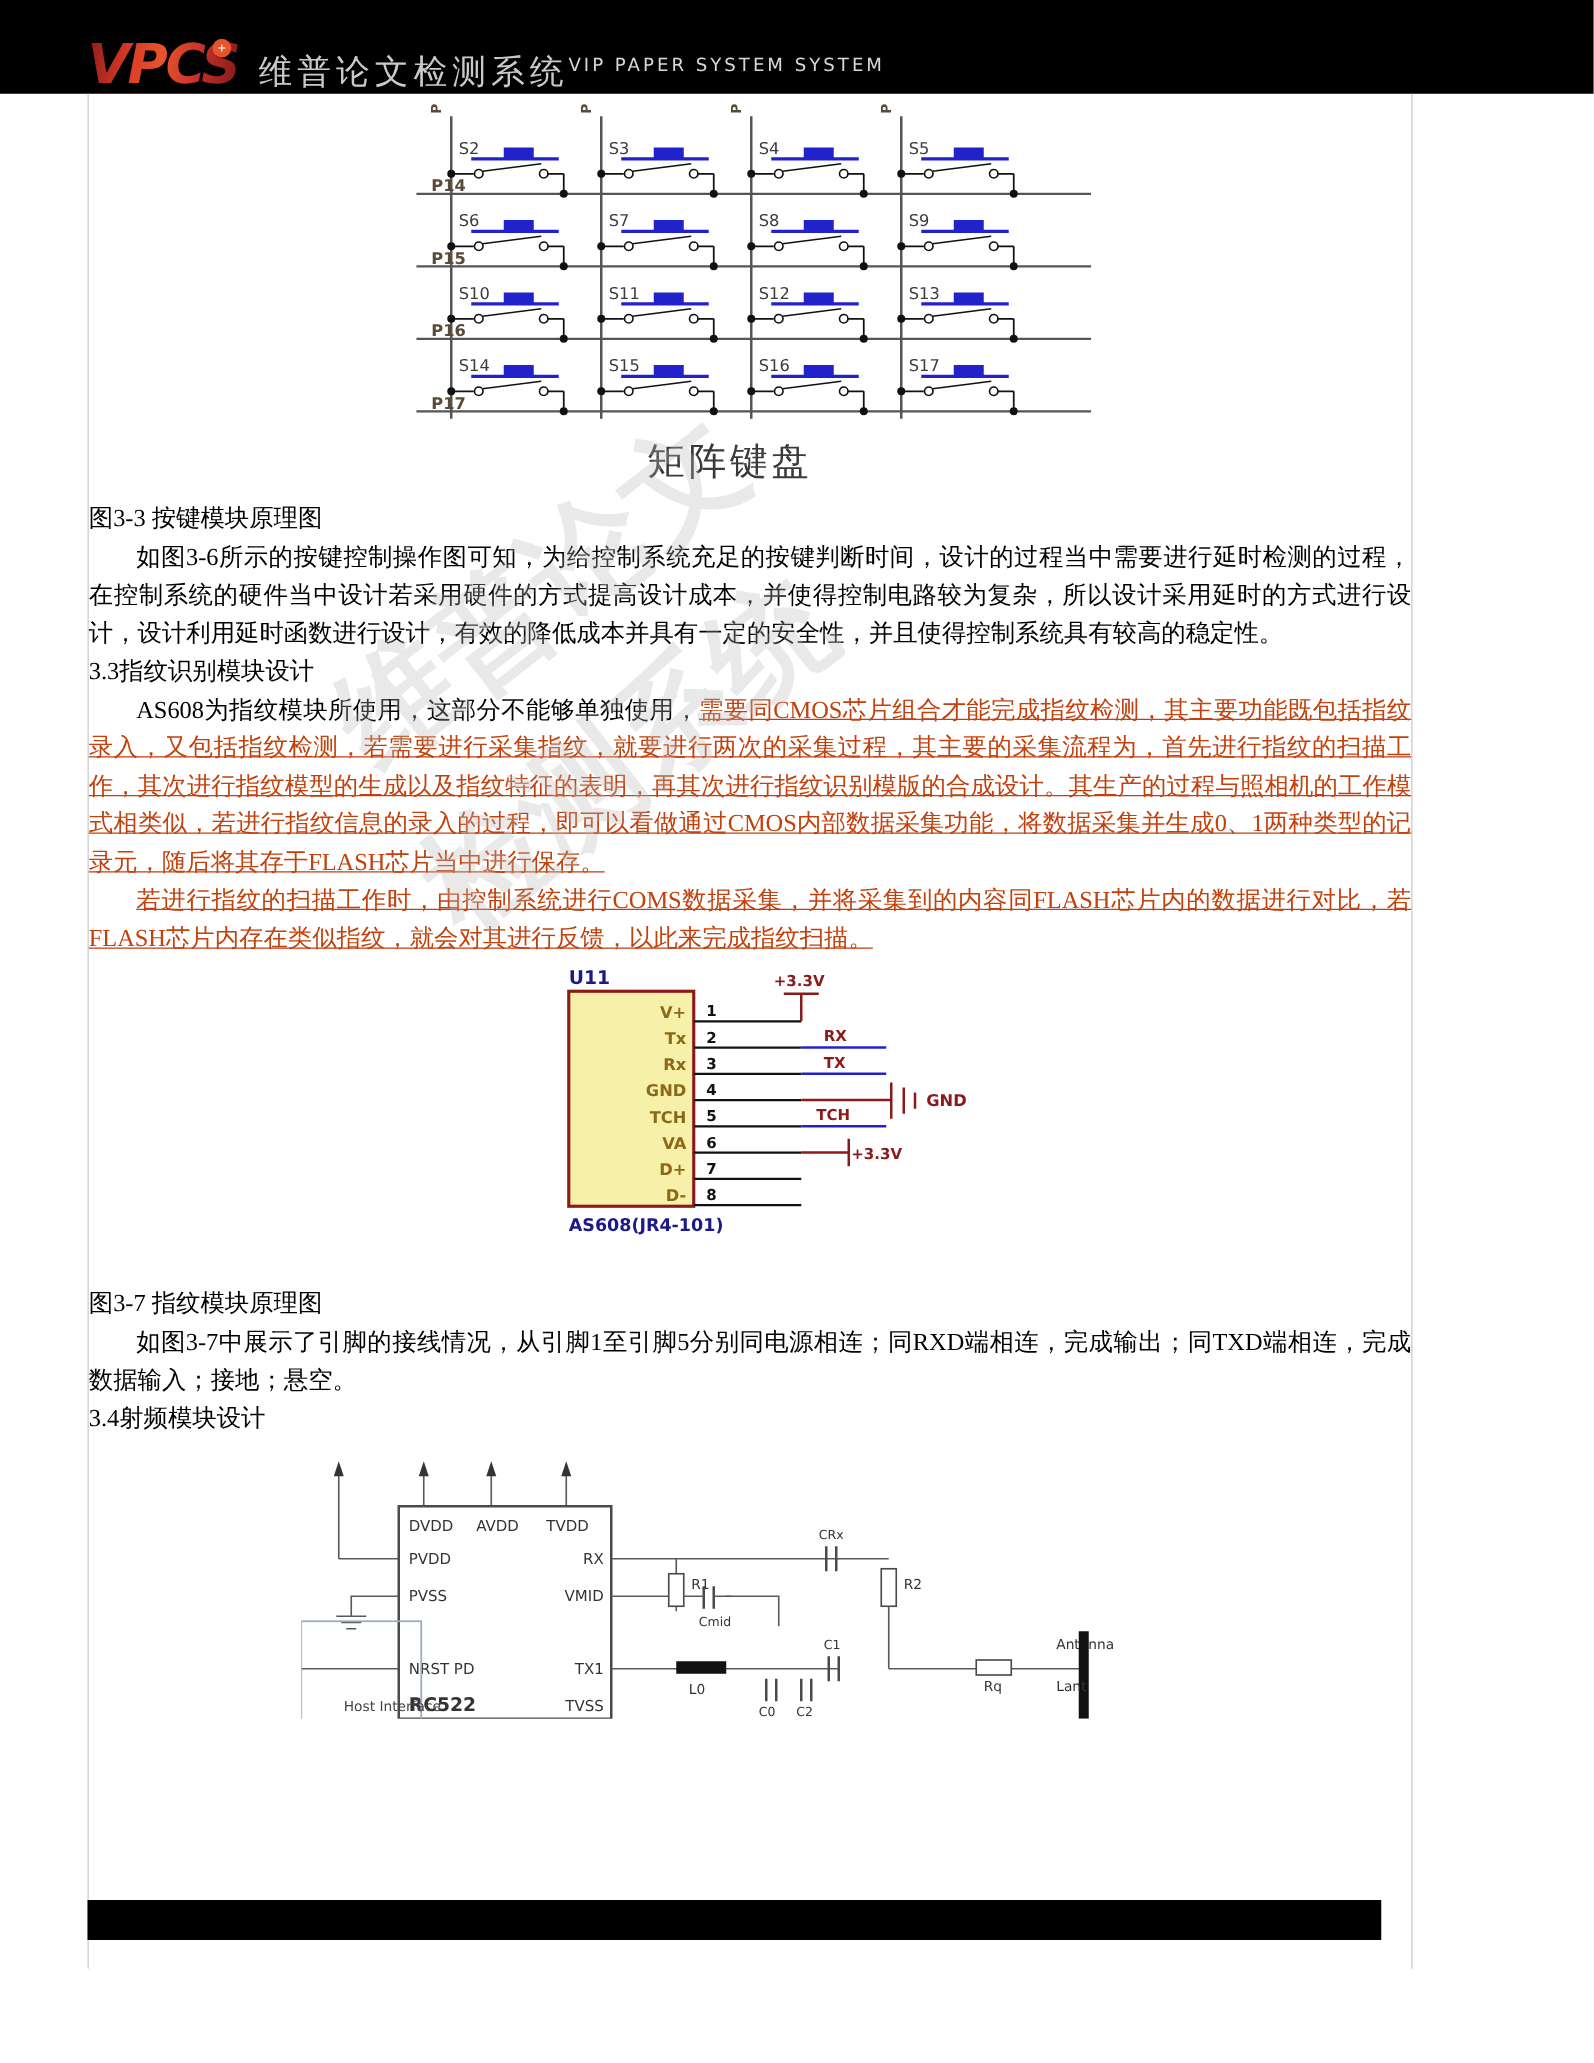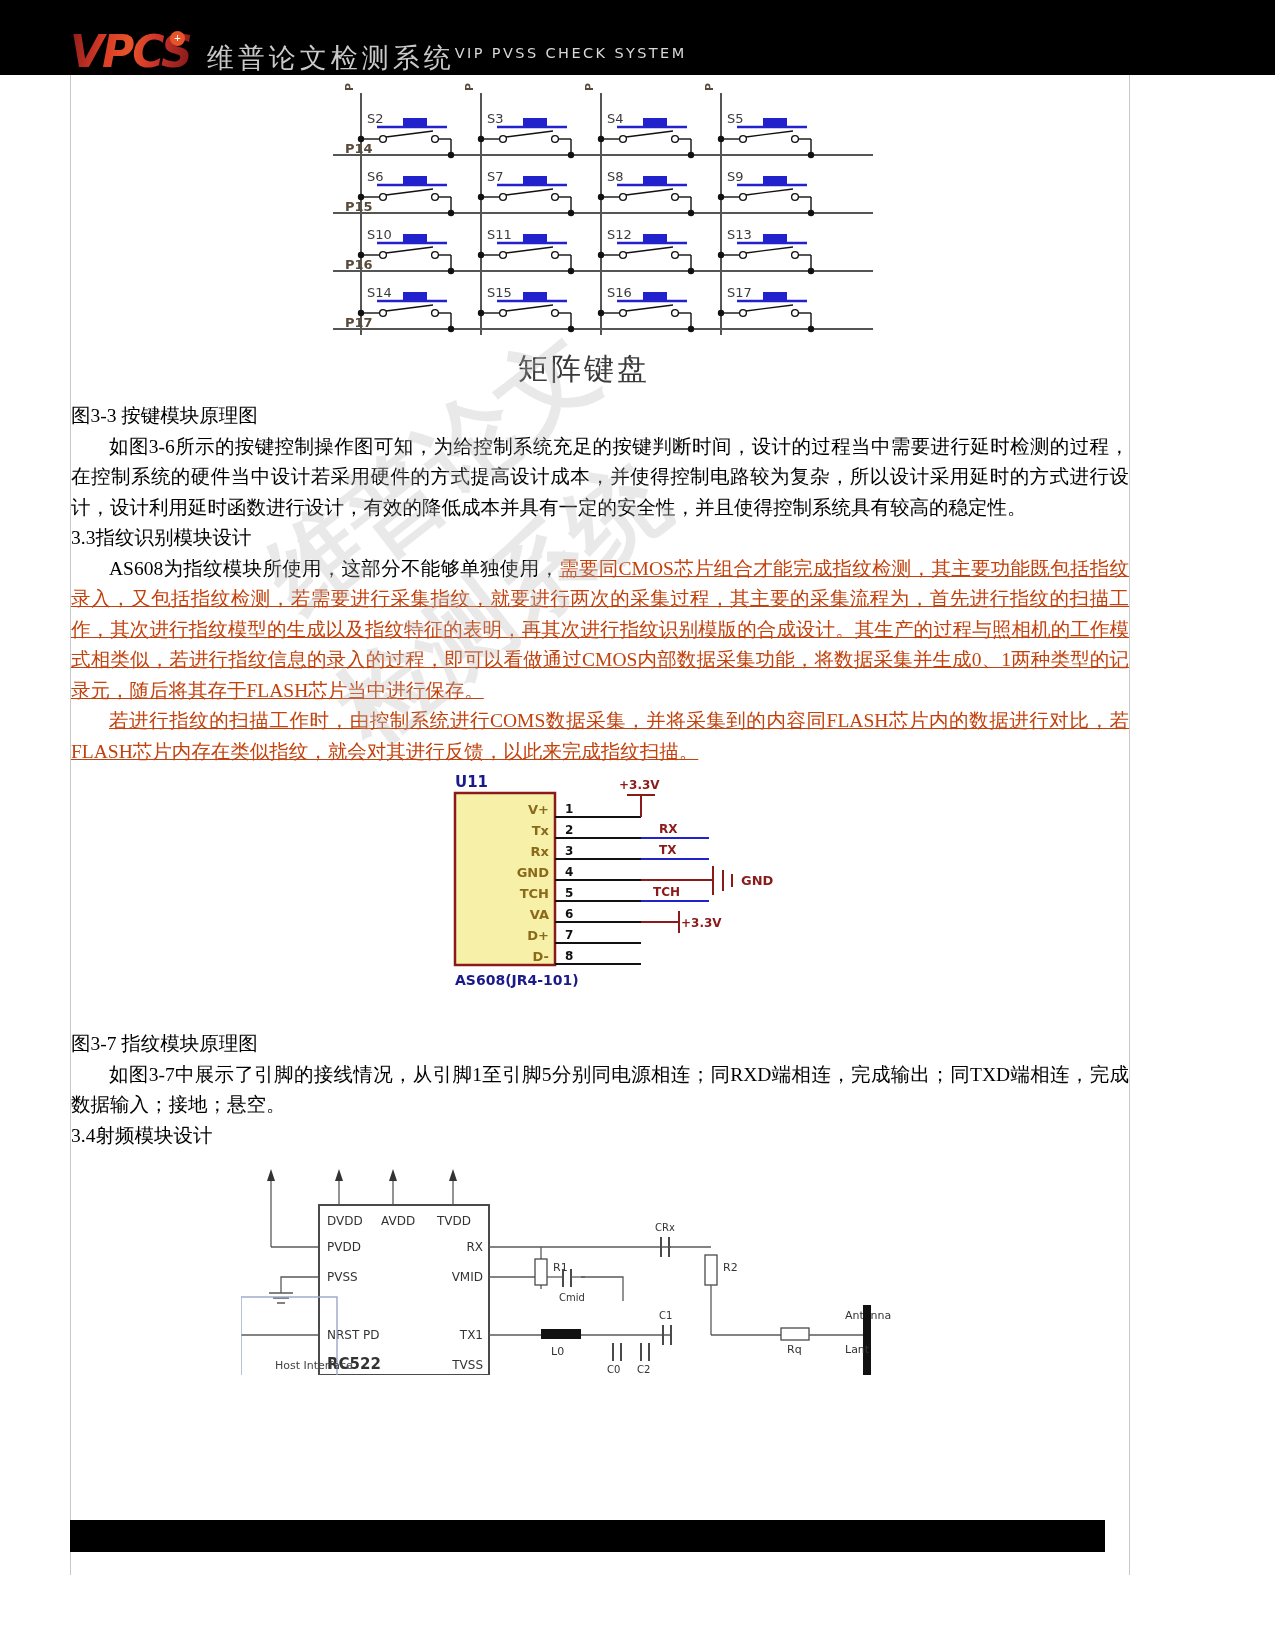--- a/index.html
+++ b/index.html
@@ -117,21 +117,21 @@
 </style>
 </head>
 <body>
 
 <div class="banner">
   <div class="logo-wrap">
     <div class="logo-mark">VPCS</div>
     <div class="logo-plus">+</div>
     <div class="logo-text">
       <div class="logo-cn">维普论文检测系统</div>
-      <div class="logo-en">VIP PVSS CHECK SYSTEM</div>
+      <div class="logo-en">VIP PAPER SYSTEM SYSTEM</div>
     </div>
   </div>
 </div>
 
 <div class="page">
 
   <div class="fig36">
     <svg width="540" height="270" viewBox="0 0 540 270">
       <defs>
         <g id="sw">

